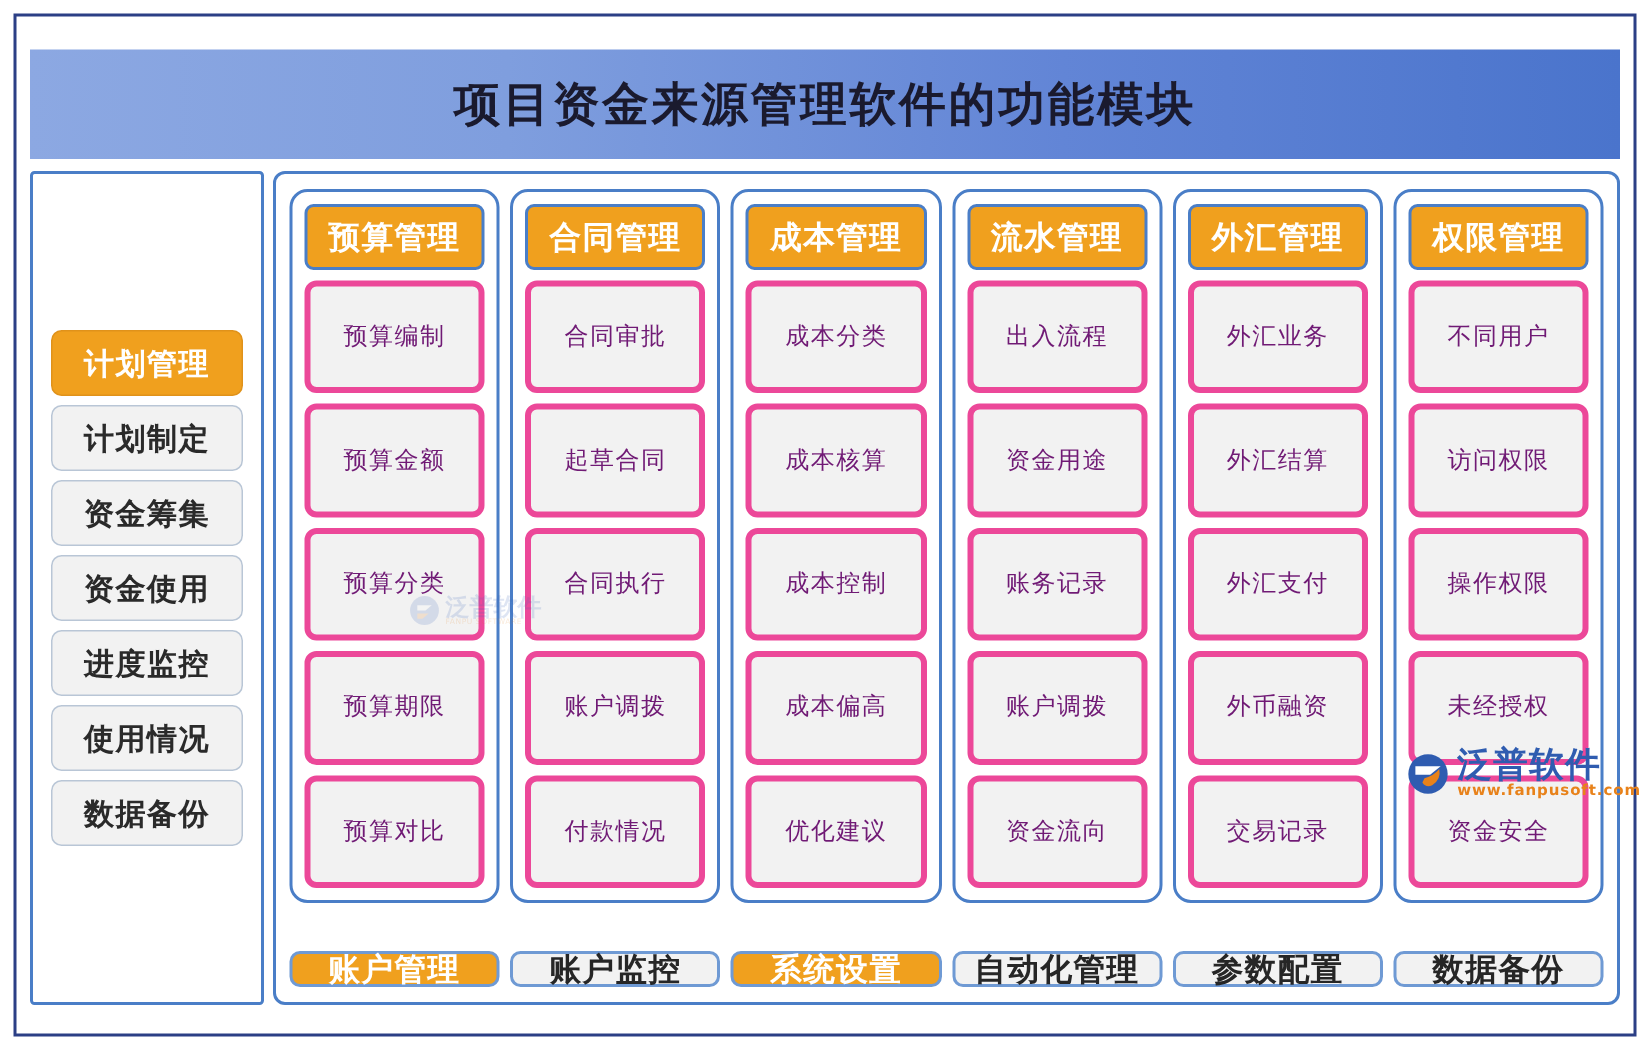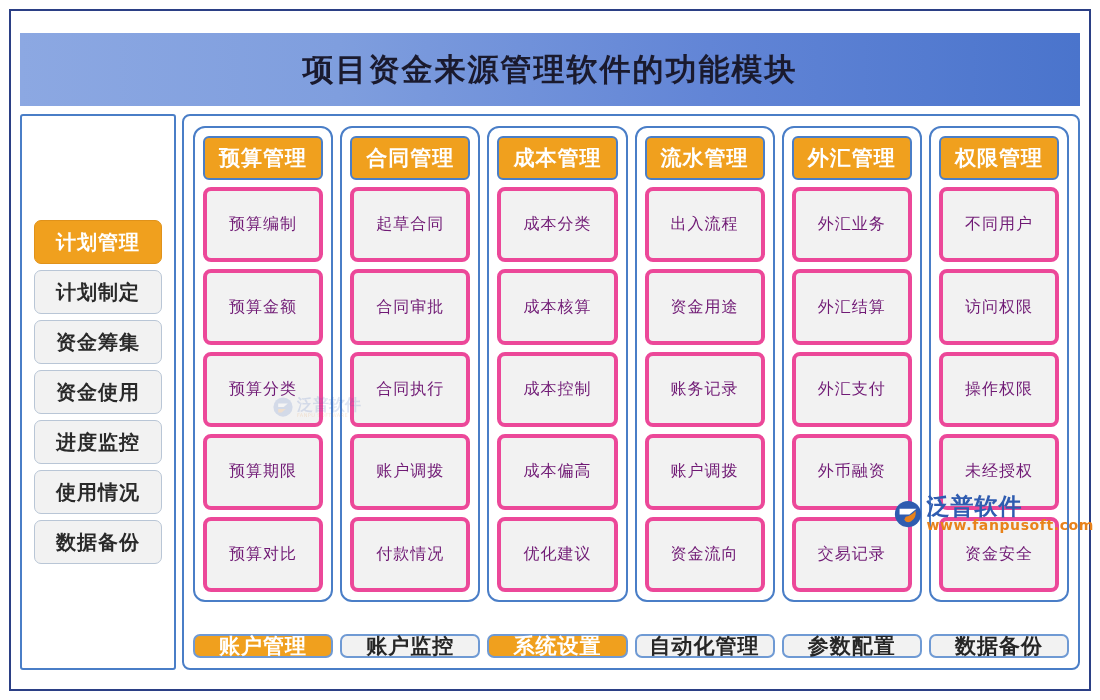--- a/index.html
+++ b/index.html
@@ -207,21 +207,21 @@
   }
   .brand-mark { width: 30px; height: 30px; flex: 0 0 auto; }
   .brand-text { display: flex; flex-direction: column; line-height: 1.05; }
   .brand-cn {
     font-size: 23px;
     font-weight: bold;
     color: #2f5cb0;
     letter-spacing: 1px;
   }
   .brand-url {
-    font-size: 14px;
+    font-size: 10px;
     font-weight: bold;
     color: #e8821a;
     letter-spacing: 0.6px;
     font-family: "DejaVu Sans", "Liberation Sans", sans-serif;
   }
 </style>
 </head>
 <body>
 
 <div id="root">
@@ -264,22 +264,22 @@
         <div class="col-head">预算管理</div>
         <div class="col-item">预算编制</div>
         <div class="col-item">预算金额</div>
         <div class="col-item">预算分类</div>
         <div class="col-item">预算期限</div>
         <div class="col-item">预算对比</div>
       </div>
 
       <div class="module-col">
         <div class="col-head">合同管理</div>
+        <div class="col-item">合同审批</div>
         <div class="col-item">起草合同</div>
-        <div class="col-item">合同审批</div>
         <div class="col-item">合同执行</div>
         <div class="col-item">账户调拨</div>
         <div class="col-item">付款情况</div>
       </div>
 
       <div class="module-col">
         <div class="col-head">成本管理</div>
         <div class="col-item">成本分类</div>
         <div class="col-item">成本核算</div>
         <div class="col-item">成本控制</div>

